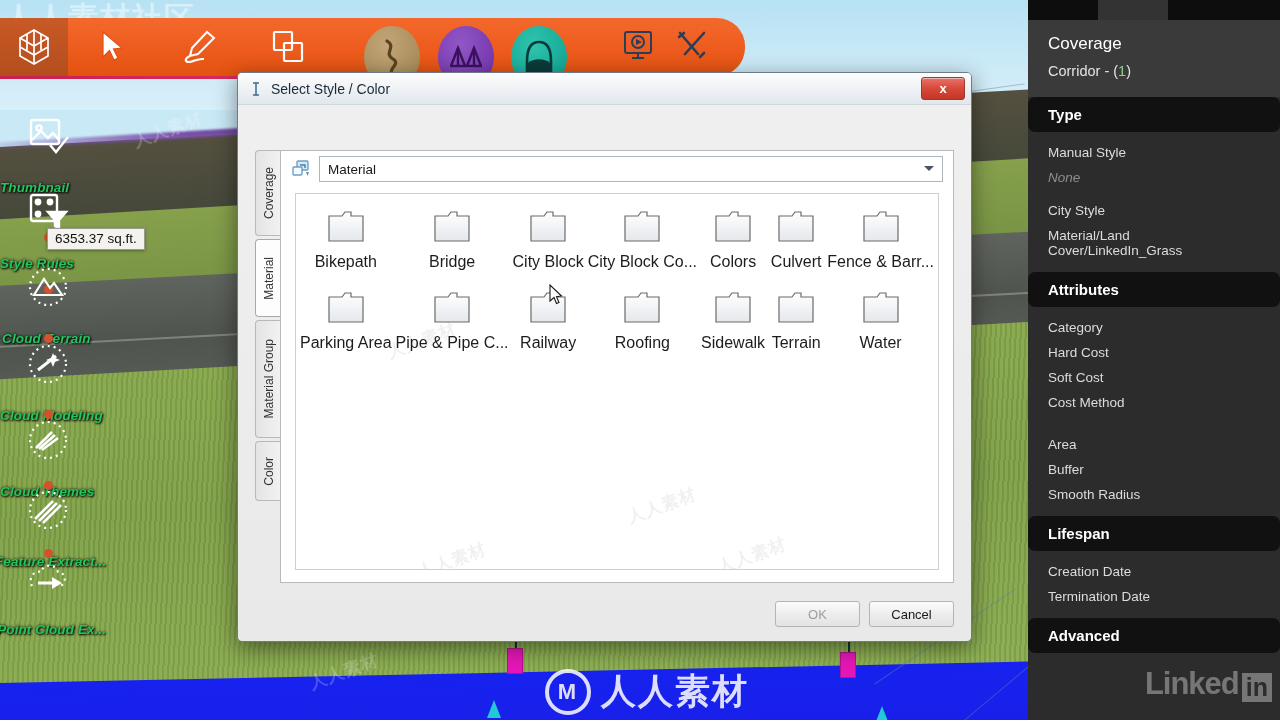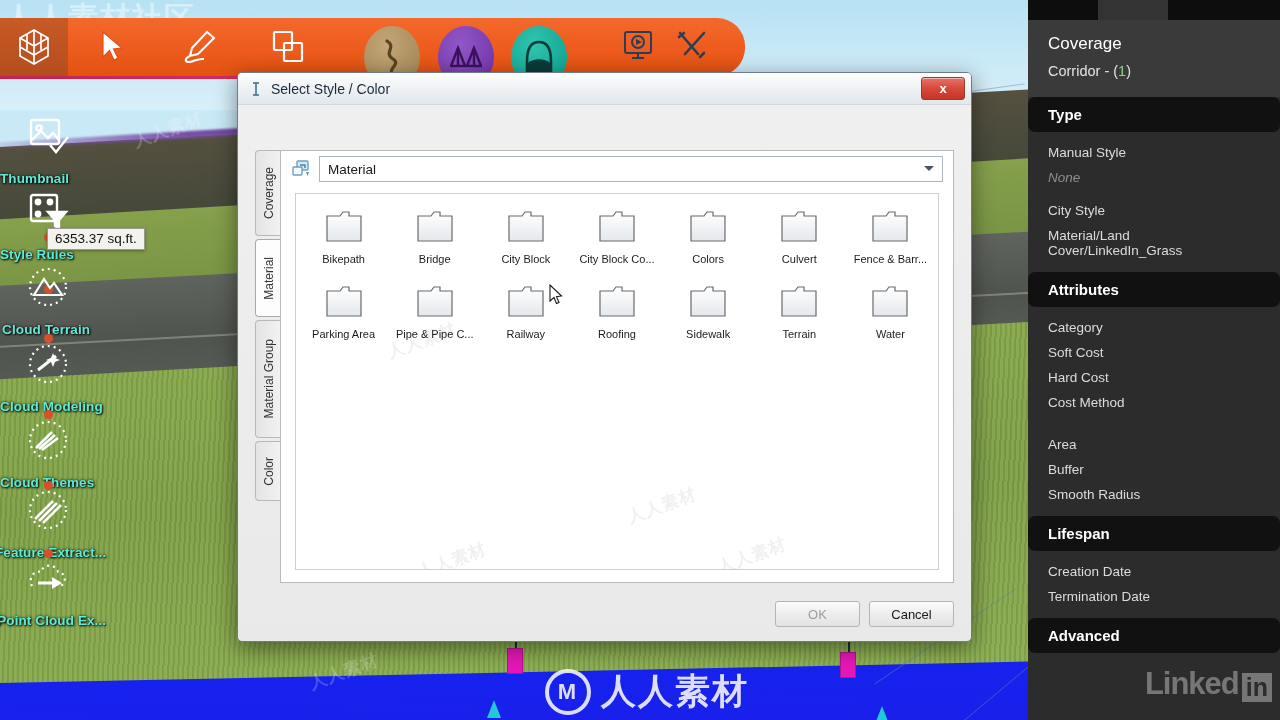--- a/index.html
+++ b/index.html
@@ -90,23 +90,23 @@
   .circle-ico {
     position:absolute; width:56px; height:62px; border-radius:50%;
     display:flex; align-items:center; justify-content:center;
   }
   .right-tools { position:absolute; top:30px; display:flex; gap:22px; }
 
   
   .lmenu-item { position:absolute; width:230px; text-align:left; }
   .lmenu-ico { width:44px; height:44px; margin-left:26px; }
   .lmenu-label {
-    color:#5eead4; font-size:13.5px; font-weight:bold;
+    color:#22c55e; font-size:13.5px; font-weight:bold;
     text-shadow: 0 0 3px rgba(0,0,0,.95), 1px 1px 2px rgba(0,0,0,.9);
-    margin-top:9px; white-space:nowrap; letter-spacing:0.1px;
+    margin-top:18px; white-space:nowrap; letter-spacing:0.1px;font-style:italic;
   }
   .lmenu-dot {
     position:absolute; width:9px;height:9px;border-radius:50%;
     background:#d4512c; left:44px;
   }
   #area-tooltip {
     position:absolute; left:47px; top:228px;
     background:#f3f2ee; border:1px solid #9a9a92; color:#111;
     font-size:13.5px; padding:2px 7px 3px 7px; white-space:nowrap;
     box-shadow:0 1px 3px rgba(0,0,0,.35);
@@ -175,21 +175,21 @@
   #grid-wrap {
     position:absolute; left:14px; right:14px; top:42px; bottom:12px;
     border:1px solid #cfcfcf; background:#fff; overflow:hidden;
   }
   #grid {
     display:grid; grid-template-columns: repeat(7, 1fr);
     padding:10px 2px 0 2px;
   }
   .fitem { text-align:center; padding:6px 2px 14px 2px; }
   .fitem .flabel {
-    font-size:11px; color:#1c1c1c; margin-top:5px;
+    font-size:16px; color:#1c1c1c; margin-top:5px;
     white-space:nowrap; overflow:hidden; text-overflow:clip;
   }
 
   
   #dlg-footer {
     position:absolute; right:17px; bottom:16px; display:flex; gap:9px;
   }
   .dbtn {
     width:85px; height:26px; border:1px solid #b5b5b5; border-radius:3px;
     background: linear-gradient(to bottom,#fcfcfc,#ededed 50%,#e3e3e3);
@@ -638,22 +638,22 @@
     <div class="sb-sec-body">
       <div class="sb-row">Manual Style</div>
       <div class="sb-row muted">None</div>
       <div class="sb-row gap">City Style</div>
       <div class="sb-row">Material/Land Cover/LinkedIn_Grass</div>
     </div>
 
     <div class="sb-sec-head">Attributes</div>
     <div class="sb-sec-body">
       <div class="sb-row">Category</div>
+      <div class="sb-row">Hard Cost</div>
       <div class="sb-row">Soft Cost</div>
-      <div class="sb-row">Hard Cost</div>
       <div class="sb-row">Cost Method</div>
     </div>
 
     <div class="sb-sec-body">
       <div class="sb-row">Area</div>
       <div class="sb-row">Buffer</div>
       <div class="sb-row">Smooth Radius</div>
     </div>
 
     <div class="sb-sec-head">Lifespan</div>

